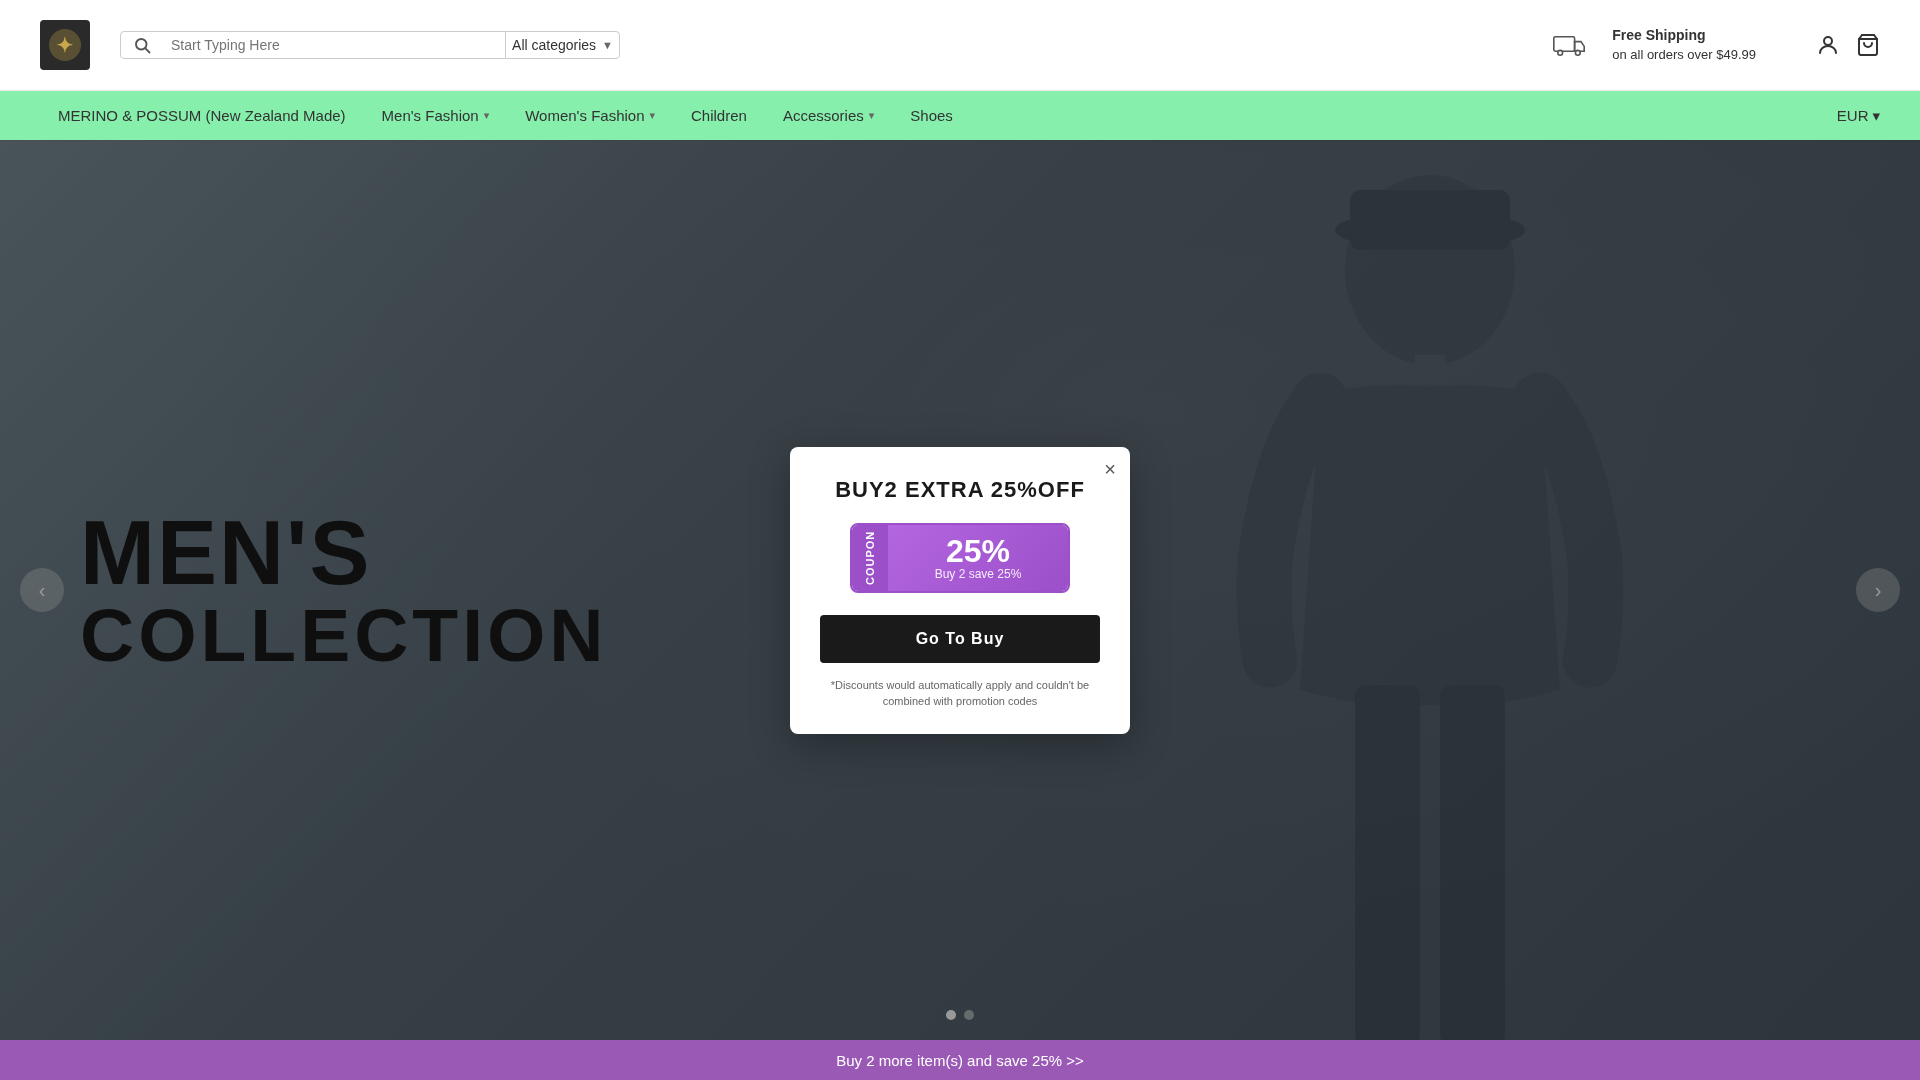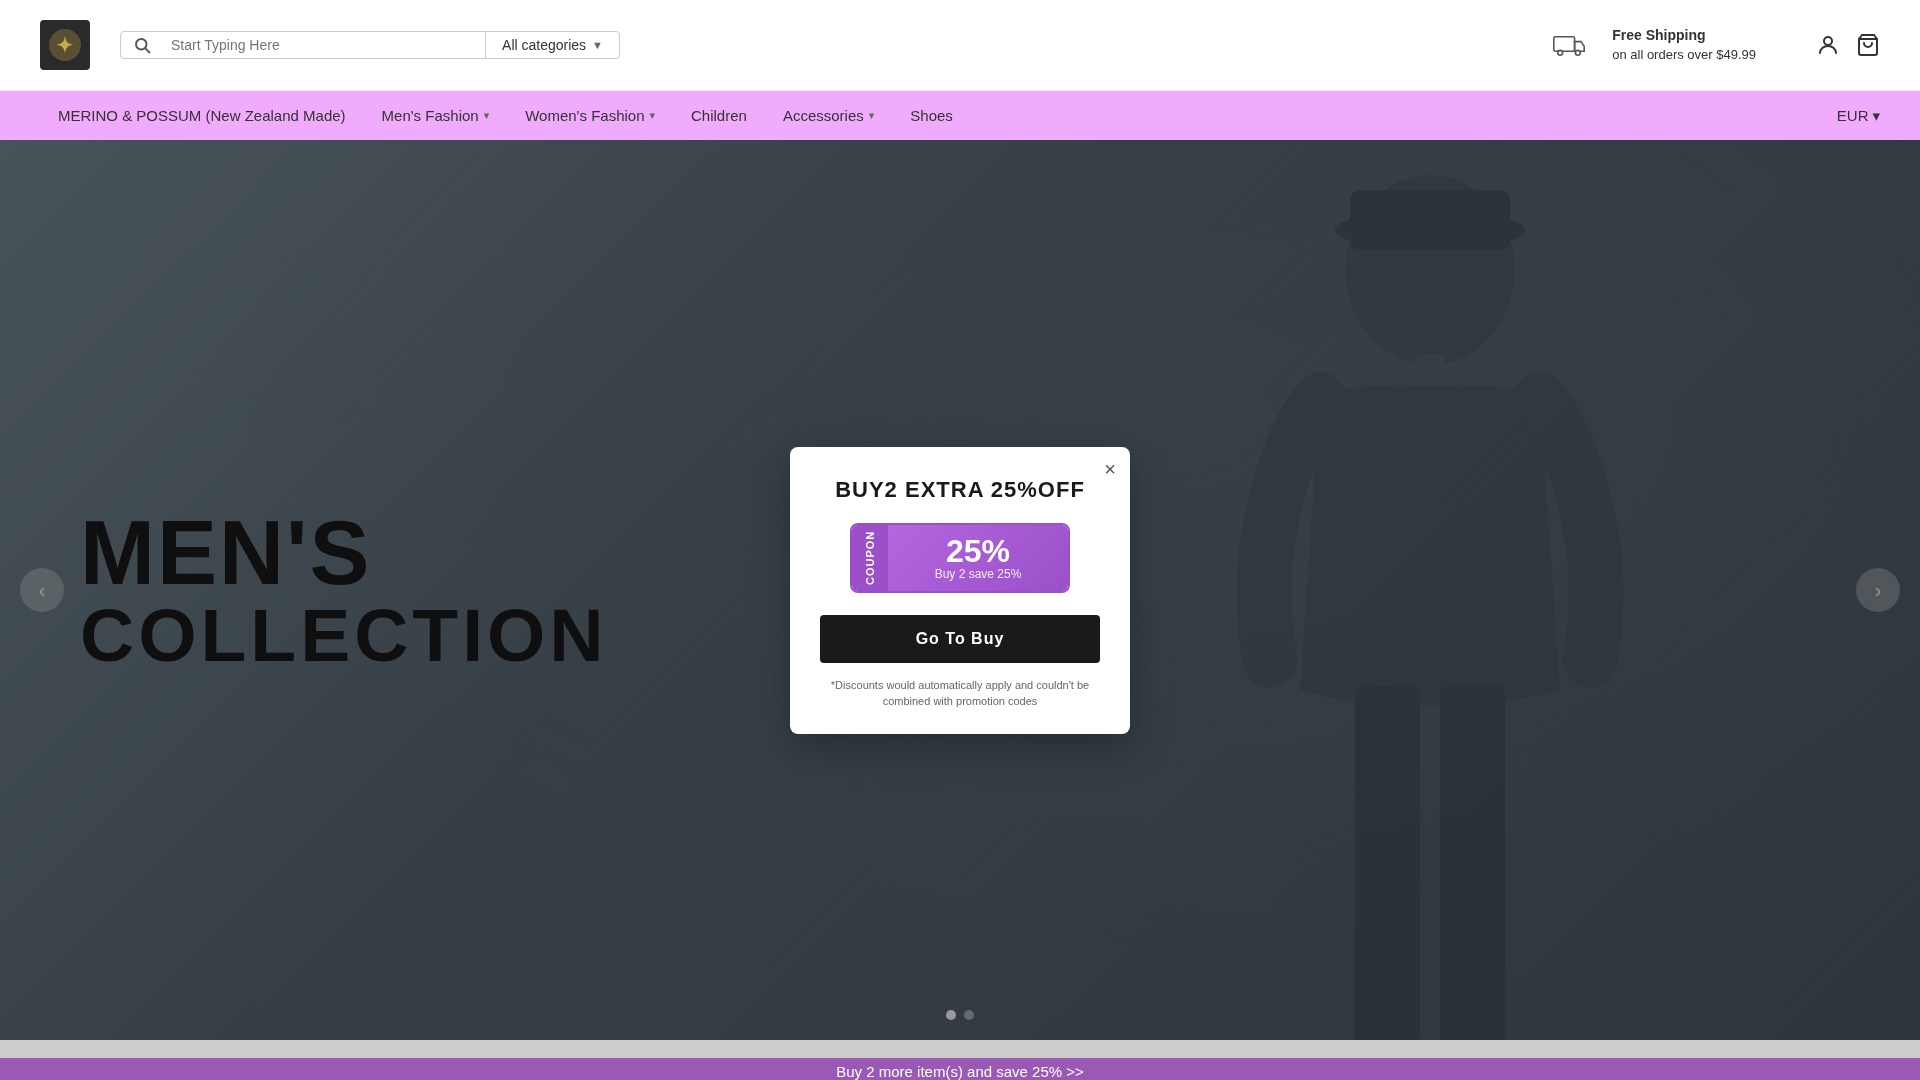--- a/index.html
+++ b/index.html
@@ -58,21 +58,21 @@
       flex: 1;
       font-size: 14px;
       color: #999;
       padding: 0 8px;
       height: 100%;
     }
     .all-categories-btn {
       background: none;
       border: none;
       border-left: 1px solid #ccc;
-      padding: 0 16px;
+      padding: 0 6px;
       height: 100%;
       font-size: 14px;
       color: #333;
       cursor: pointer;
       white-space: nowrap;
       display: flex;
       align-items: center;
       gap: 6px;
     }
     .free-shipping {
@@ -105,21 +105,21 @@
       border: none;
       cursor: pointer;
       font-size: 22px;
       color: #333;
       display: flex;
       align-items: center;
     }
 
     
     .nav {
-      background: #f0abfc;
+      background: #86efac;
       border-top: 1px solid #eee;
       width: 100%;
       height: 50px;
       display: flex;
       align-items: center;
       padding: 0 40px;
       gap: 0;
       position: relative;
       z-index: 10;
       box-shadow: 0 1px 2px rgba(0,0,0,0.05);
@@ -237,24 +237,24 @@
     .carousel-dot.active {
       background: #fff;
     }
 
     
     .bottom-banner {
       position: absolute;
       bottom: 0;
       left: 0;
       right: 0;
-      height: 22px;
+      height: 40px;
       background: #9b59b6;
       display: flex;
-      align-items: flex-end;
+      align-items: center;
       justify-content: center;
       color: #fff;
       font-size: 15px;
       font-weight: 500;
       cursor: pointer;
       z-index: 10;
     }
 
     
     .modal-overlay {

